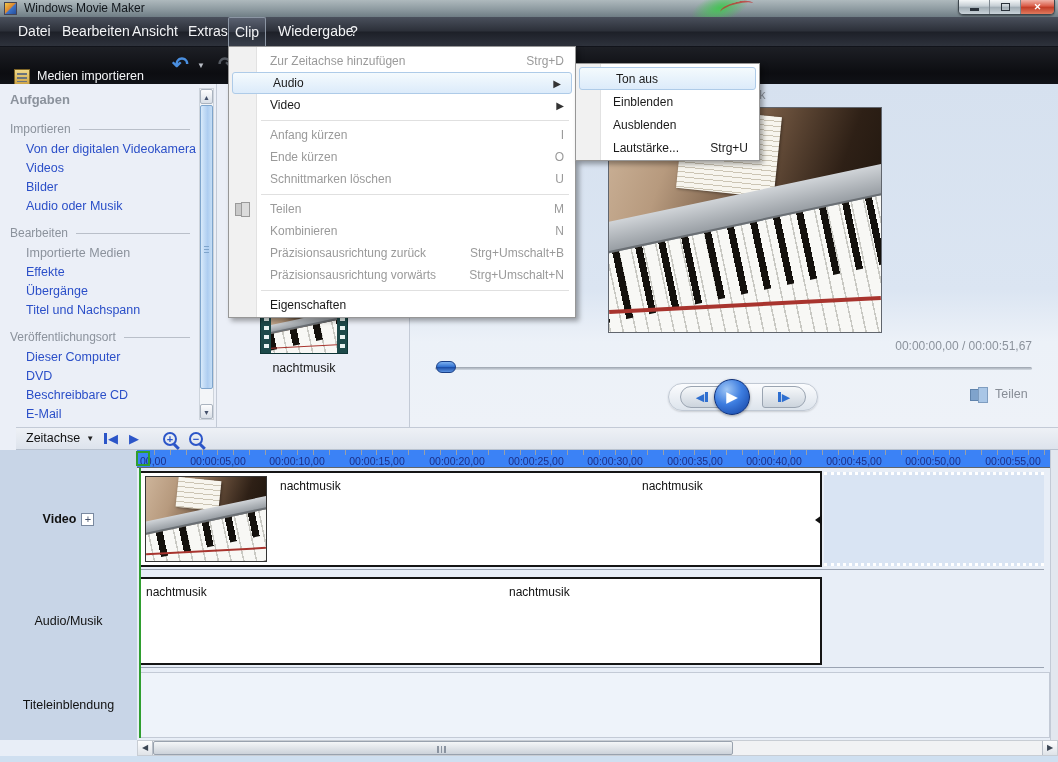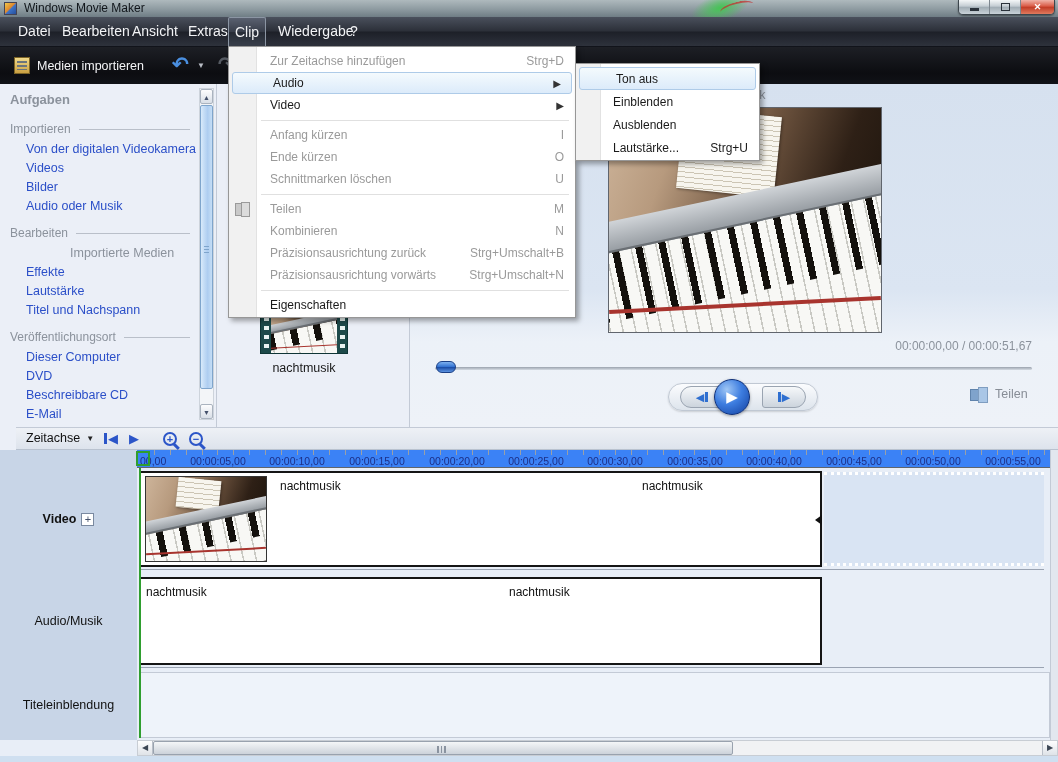--- a/index.html
+++ b/index.html
@@ -30,21 +30,21 @@
   .menubar { position:absolute; left:0; top:17px; width:1058px; height:30px;
     background:linear-gradient(180deg,#4a505c 0%,#2c3039 48%,#1d2028 52%,#2e323c 100%);
     border-bottom:1px solid #11131a; }
   .menu-item { position:absolute; top:0; height:29px; line-height:29px; color:#f2f3f5; font-size:14px; padding:0 6px; }
   .menu-item.active { background:linear-gradient(180deg,#5a6170 0%,#383e4a 50%,#262b35 52%,#3a404c 100%);
     border:1px solid #8b95a3; border-bottom:none; border-radius:2px 2px 0 0; }
 
   
   .toolbar { position:absolute; left:0; top:47px; width:1058px; height:37px;
     background:linear-gradient(180deg,#1d1f25 0%,#0c0d11 70%,#101217 100%); }
-  .import-btn { position:absolute; left:8px; top:6px; height:25px; display:flex; align-items:center; gap:7px; padding:0 6px; color:#f4f5f7; font-size:12.5px; }
+  .import-btn { position:absolute; left:8px; top:22px; height:25px; display:flex; gap:7px; padding:0 6px; color:#f4f5f7; font-size:12.5px; }
   .import-icon { width:16px; height:17px; background:linear-gradient(180deg,#f0d98a,#caa042); border:1px solid #7d6426; position:relative; }
   .import-icon::after { content:""; position:absolute; left:2px; top:3px; right:2px; height:9px;
     background:repeating-linear-gradient(180deg,#6b747d 0 2px, transparent 2px 4px); }
   .undo-btn, .redo-btn { position:absolute; top:4px; font-size:20px; font-weight:bold; line-height:26px; }
   .undo-btn { left:172px; color:#4a8fe0; }
   .redo-btn { left:218px; color:#565b63; }
   .tb-caret { position:absolute; top:14px; font-size:8px; color:#b9bec6; }
 
   
   .pane-divider { position:absolute; top:84px; width:1px; height:343px; background:#c3cad6; }
@@ -230,23 +230,23 @@
     </div>
     <a class="sb-link" style="top:58px;">Von der digitalen Videokamera</a>
     <a class="sb-link" style="top:77px;">Videos</a>
     <a class="sb-link" style="top:96px;">Bilder</a>
     <a class="sb-link" style="top:115px;">Audio oder Musik</a>
 
     <div class="sb-header" style="top:142px;">
       <span>Bearbeiten</span>
         <span class="rule"></span>
     </div>
-    <a class="sb-link disabled" style="top:162px;margin-left:44px;">Importierte Medien</a>
+    <a class="sb-link disabled" style="top:162px;">Importierte Medien</a>
     <a class="sb-link" style="top:181px;">Effekte</a>
-    <a class="sb-link" style="top:200px;">Lautstärke</a>
+    <a class="sb-link" style="top:200px;">Übergänge</a>
     <a class="sb-link" style="top:219px;">Titel und Nachspann</a>
 
     <div class="sb-header" style="top:246px;">
       <span>Veröffentlichungsort</span>
         <span class="rule"></span>
     </div>
     <a class="sb-link" style="top:266px;">Dieser Computer</a>
     <a class="sb-link" style="top:285px;">DVD</a>
     <a class="sb-link" style="top:304px;">Beschreibbare CD</a>
     <a class="sb-link" style="top:323px;">E-Mail</a>

